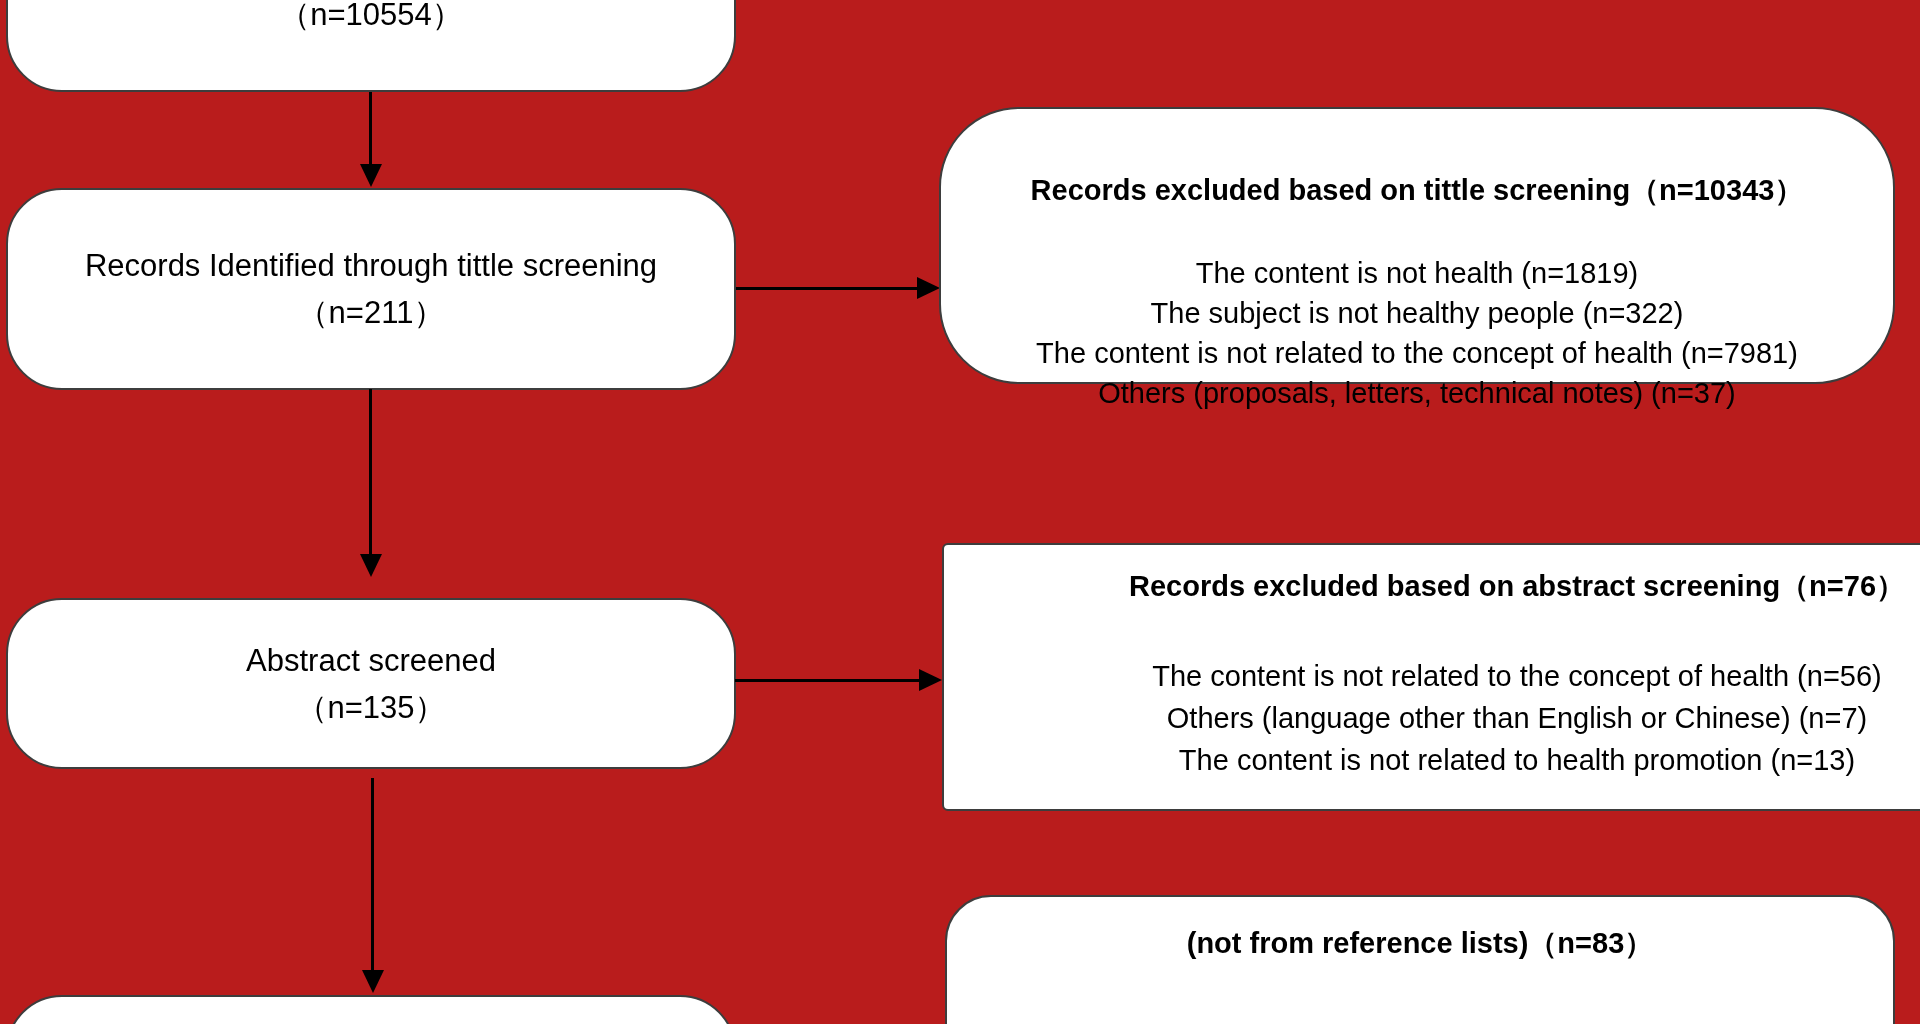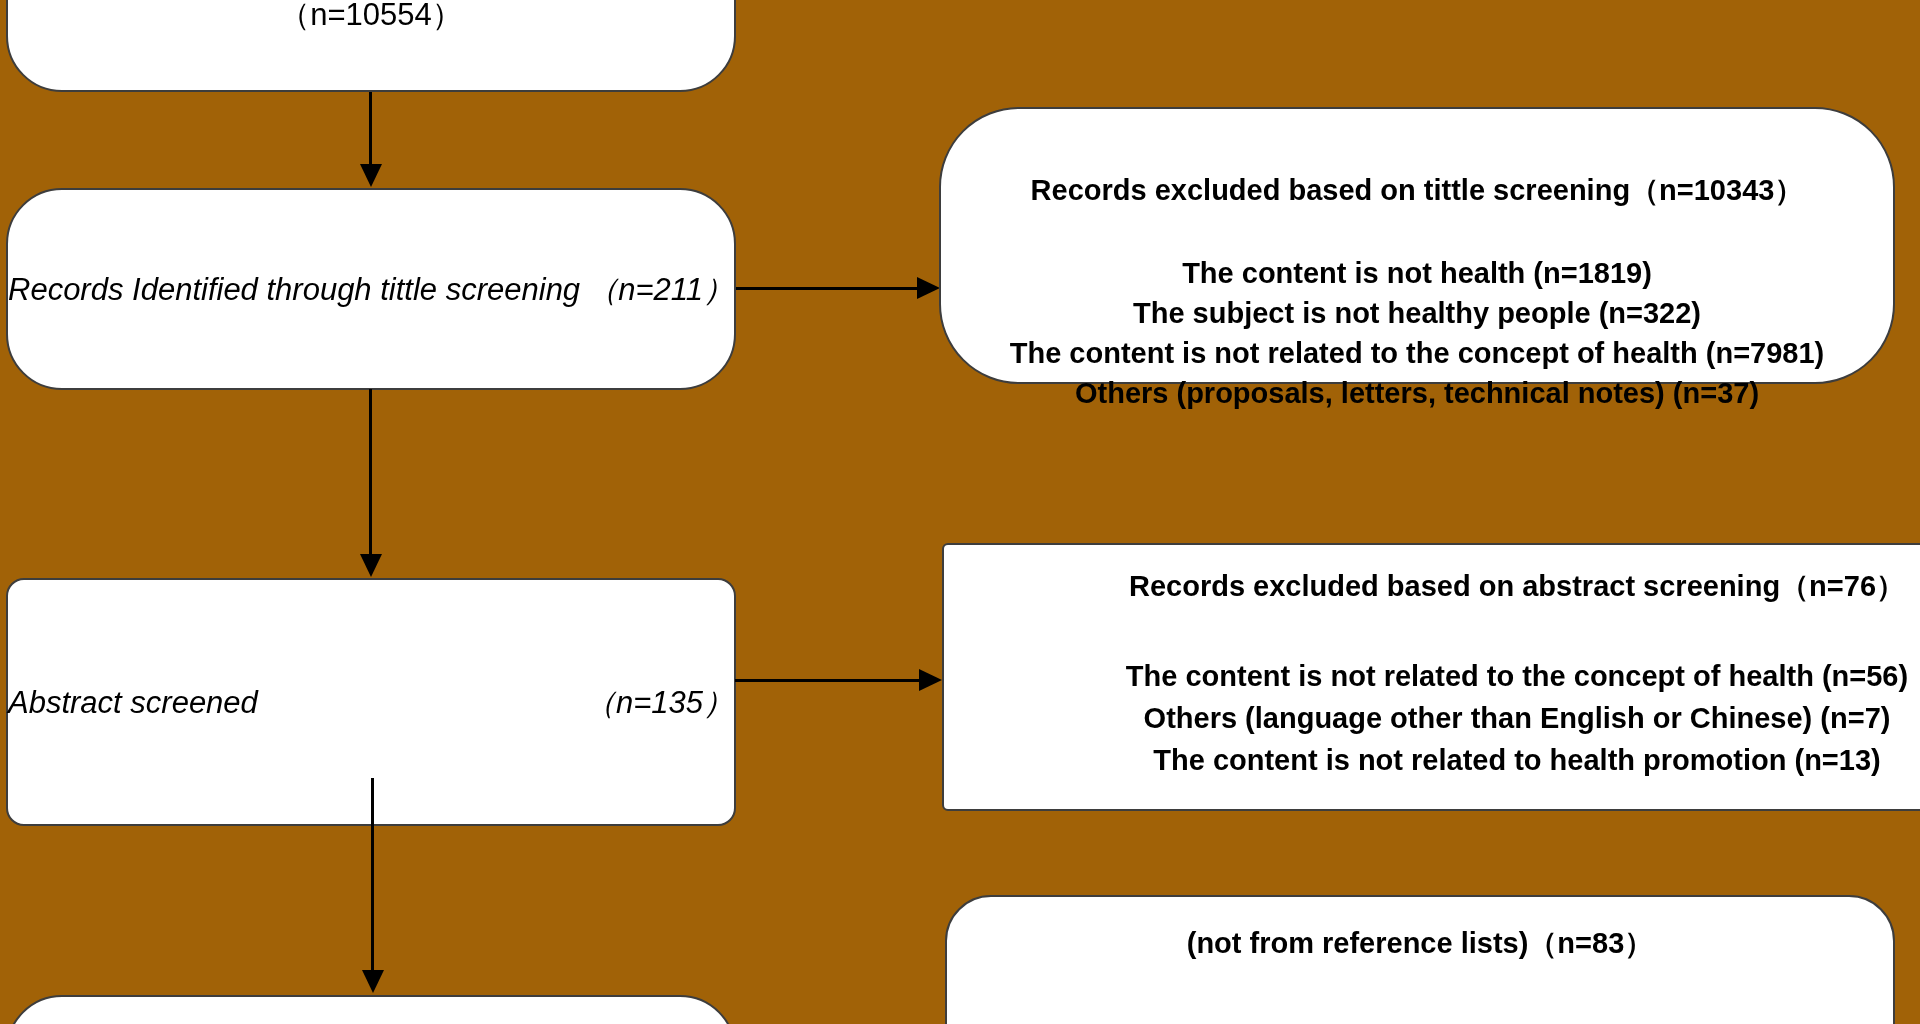--- a/index.html
+++ b/index.html
@@ -1,52 +1,52 @@
 <!DOCTYPE html>
 <html><head>
 <meta charset="utf-8">
 <style>
   html, body { margin: 0; padding: 0; background: #ffffff; }
   .canvas {
     position: relative;
     width: 1920px;
     height: 1024px;
-    background: #a16207;
+    background: #b91c1c;
     overflow: hidden;
     font-family: "Liberation Sans", sans-serif;
     color: #000000;
   }
   .box {
     position: absolute;
     background: #ffffff;
     border: 2px solid #3d3d3d;
     box-sizing: border-box;
   }
   
   .lbox { left: 6px; width: 730px; border-radius: 56px; }
   .boxA { top: -124px; height: 216px; }
   .boxA .count {
     position: absolute; left: 0; right: 0; bottom: 58px;
     text-align: center; font-size: 31px; line-height: 34px;
   }
   .boxB { top: 188px; height: 202px; }
-  .boxC { top: 578px; height: 248px; border-radius: 18px; }
+  .boxC { top: 598px; height: 171px; }
   .boxD { top: 995px; height: 175px; }
-  .flexc { display: flex; flex-direction: row; justify-content: space-between; align-items: center; font-style: italic; }
+  .flexc { display: flex; flex-direction: column; justify-content: center; align-items: center; }
   .bline { font-size: 31px; line-height: 47px; text-align: center; white-space: nowrap; }
   
   .rbox { text-align: center; }
   .rbox1 { left: 939px; top: 107px; width: 956px; height: 277px; border-radius: 80px; padding-top: 62px; }
   .rbox2 { left: 942px; top: 543px; width: 1150px; height: 268px; border-radius: 6px; padding-top: 22px; }
   .rbox3 { left: 945px; top: 895px; width: 950px; height: 215px; border-radius: 46px; padding-top: 24px; }
   .rhead { font-weight: bold; font-size: 29px; line-height: 38px; white-space: nowrap; }
   .rbox3 .rhead { line-height: 45px; white-space: normal; }
   .gap1 { height: 44px; }
   .gap2 { height: 50px; }
-  .reason { font-size: 29px; white-space: nowrap; font-weight: bold; }
+  .reason { font-size: 29px; white-space: nowrap; }
   .rbox1 .reason { line-height: 40px; }
   .rbox2 .reason { line-height: 42px; }
   
   .vline { position: absolute; width: 3px; background: #000000; }
   .hline { position: absolute; height: 3px; background: #000000; }
   .head-down {
     position: absolute; width: 0; height: 0;
     border-left: 11px solid transparent;
     border-right: 11px solid transparent;
     border-top: 23px solid #000000;

